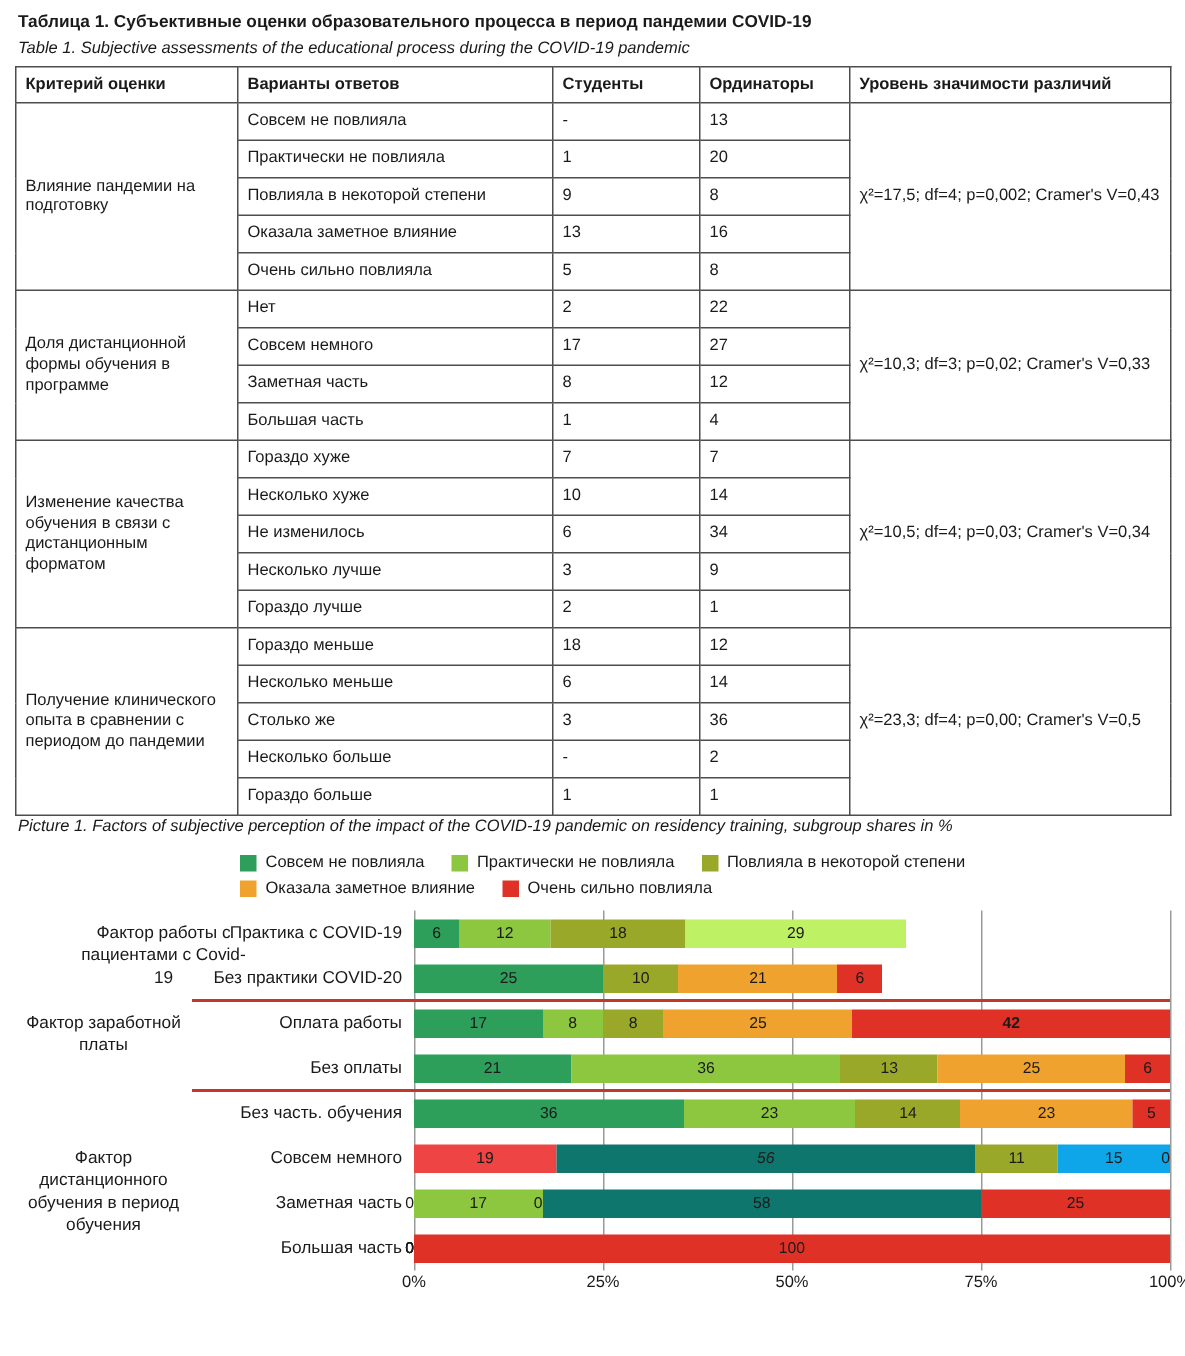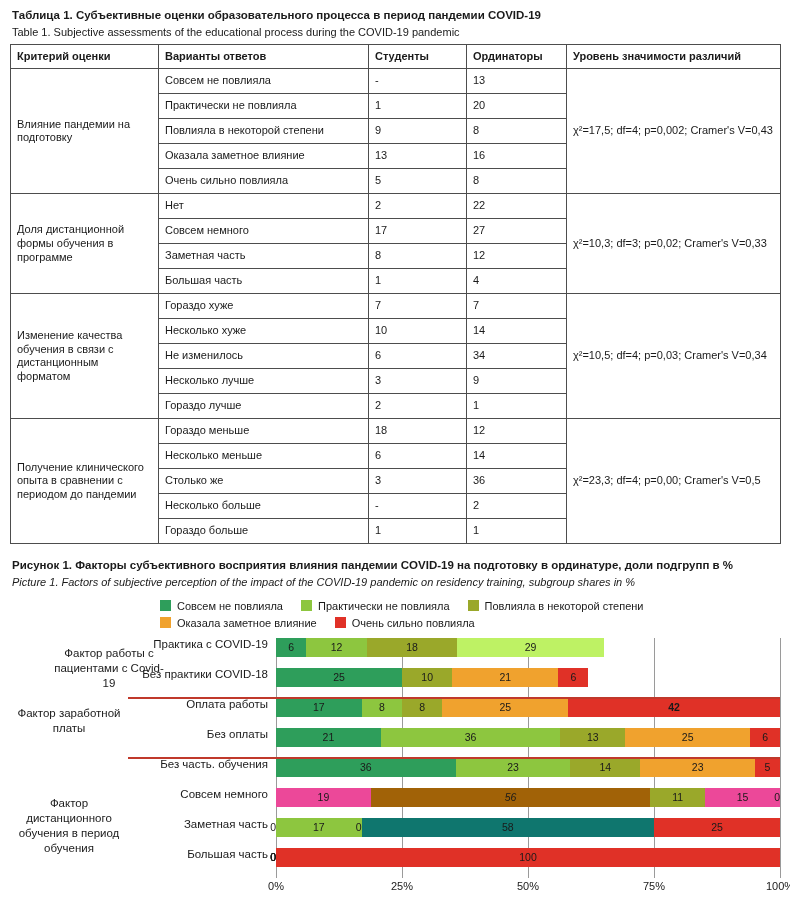--- a/index.html
+++ b/index.html
@@ -7,21 +7,21 @@
     margin: 0; padding: 0;
     width: 790px; height: 904px;
     background: #ffffff;
     font-family: "Liberation Sans", sans-serif;
     color: #1a1a1a;
   }
   .page { width: 790px; height: 904px; position: relative; padding: 8px 10px 0 10px; }
 
   
   .tbl-caption { font-size: 11.5px; font-weight: bold; line-height: 1.35; margin: 0 0 1px 2px; }
-  .tbl-caption-en { font-size: 11px; line-height: 1.35; margin: 0 0 5px 2px; }
+  .tbl-caption-en { font-size: 11px; font-style: italic; line-height: 1.35; margin: 0 0 5px 2px; }
 
   table.main {
     width: 770px;
     border-collapse: collapse;
     table-layout: fixed;
   }
   table.main th, table.main td {
     border: 1px solid #4d4d4d;
     font-size: 11px;
     padding: 3px 6px;
@@ -59,21 +59,21 @@
   .group-labels { width: 118px; position: relative; }
   .group-label {
     position: absolute;
     font-size: 11.5px;
     text-align: center;
     width: 118px;
     line-height: 1.3;
   }
 
   .rows-col { flex: 1; position: relative; }
-  .brow { display: flex; align-items: flex-start; height: 30px; }
+  .brow { display: flex; align-items: center; height: 30px; }
   .brow-label {
     width: 148px;
     text-align: right;
     padding-right: 8px;
     font-size: 11.5px;
     white-space: nowrap;
   }
   .bar-track {
     flex: 1;
     height: 19px;
@@ -239,21 +239,20 @@
           <td class="num">2</td>
         </tr>
         <tr class="row">
           <td>Гораздо больше</td>
           <td class="num">1</td>
           <td class="num">1</td>
         </tr>
       </tbody>
   </table>
 
-  <div class="fig-caption">Рисунок 1. Факторы субъективного восприятия влияния пандемии COVID-19 на подготовку в ординатуре, доли подгрупп в %</div>
   <div class="fig-caption-en">Picture 1. Factors of subjective perception of the impact of the COVID-19 pandemic on residency training, subgroup shares in %</div>
 
   <div class="chart-box">
 
     <div class="legend">
       <div class="legend-row" id="legend-row-1">
           <div class="legend-item">
             <span class="legend-swatch" style="background: rgb(46, 158, 91);"></span>
             <span>Совсем не повлияла</span>
           </div>
@@ -303,21 +302,21 @@
               </div>
               <div class="seg" style="width: 18%; background: rgb(154, 168, 42);">
                 <span>18</span>
               </div>
               <div class="seg" style="width: 29%; background: #bef264;">
                 <span>29</span>
               </div>
             </div>
           </div>
           <div class="brow">
-            <div class="brow-label">Без практики COVID-18</div>
+            <div class="brow-label">Без практики COVID-20</div>
             <div class="bar-track">
               <div class="seg" style="width: 25%; background: rgb(46, 158, 91);">
                 <span>25</span>
               </div>
               <div class="seg" style="width: 10%; background: rgb(154, 168, 42);">
                 <span>10</span>
               </div>
               <div class="seg" style="width: 21%; background: rgb(240, 162, 46);">
                 <span>21</span>
               </div>
@@ -382,30 +381,30 @@
                 <span>23</span>
               </div>
               <div class="seg" style="width: 5%; background: rgb(224, 49, 39);">
                 <span>5</span>
               </div>
             </div>
           </div>
           <div class="brow">
             <div class="brow-label">Совсем немного</div>
             <div class="bar-track">
-              <div class="seg" style="width: 19%; background: #ec4899;">
+              <div class="seg" style="width: 19%; background: #ef4444;">
                 <span>19</span>
               </div>
-              <div class="seg" style="width: 56%; background: #a16207; font-style: italic;">
+              <div class="seg" style="width: 56%; background: #0f766e; font-style: italic;">
                 <span>56</span>
               </div>
               <div class="seg" style="width: 11%; background: rgb(154, 168, 42);">
                 <span>11</span>
               </div>
-              <div class="seg" style="width: 15%; background: #ec4899;">
+              <div class="seg" style="width: 15%; background: #0ea5e9;">
                 <span>15</span>
               </div>
               <div class="seg zero" style="width: 0%; background: transparent;">
                 <span>0</span>
               </div>
             </div>
           </div>
           <div class="brow">
             <div class="brow-label">Заметная часть</div>
             <div class="bar-track">

